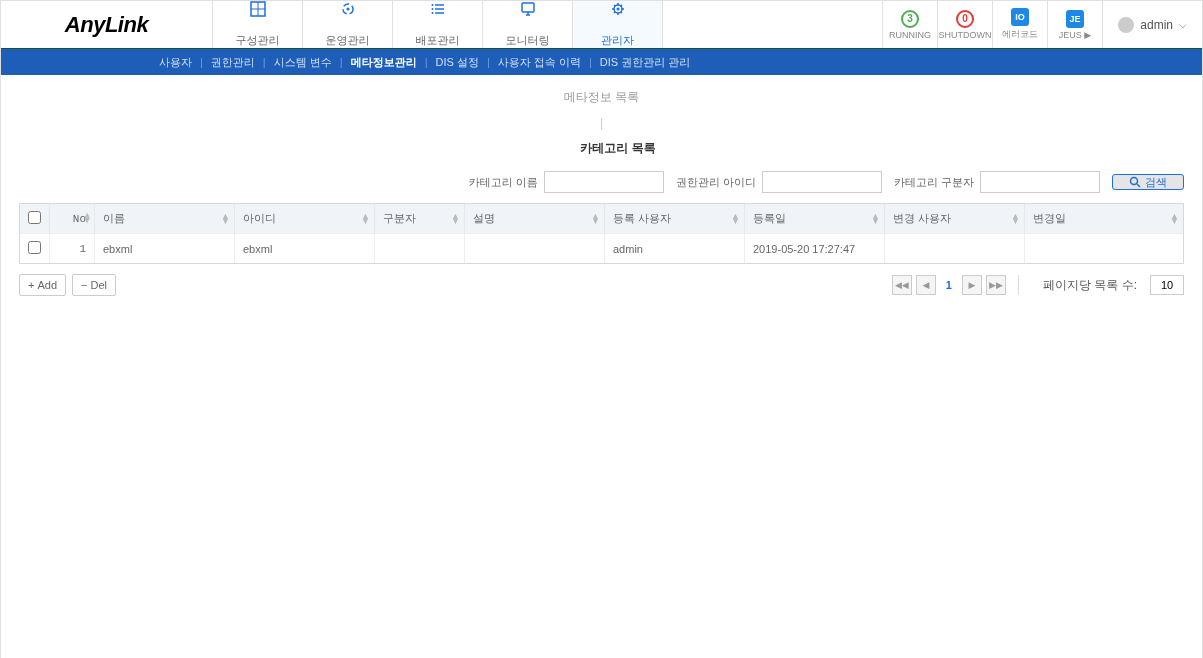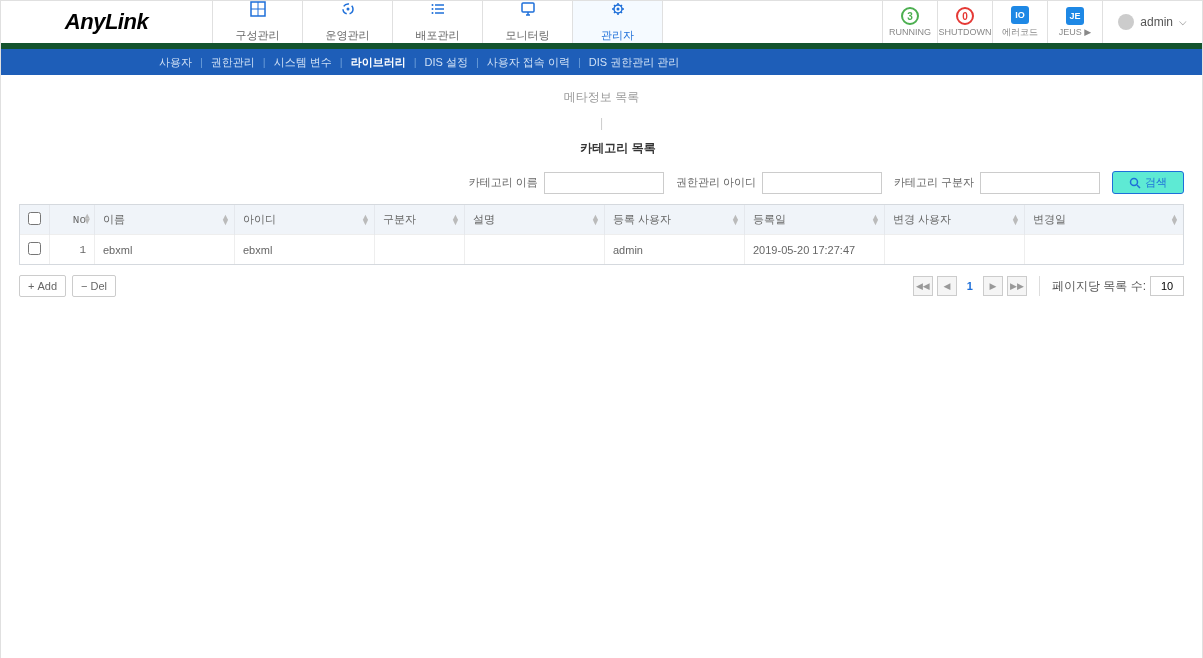--- a/index.html
+++ b/index.html
@@ -1,20 +1,20 @@
 <!DOCTYPE html>
 <html><head>
 <meta charset="utf-8">
 <style>
 * { box-sizing: border-box; margin: 0; padding: 0; }
 body { font-family: Arial, "Malgun Gothic", sans-serif; font-size: 12px; color: #555; background: #fff; }
 .container { width: 1203px; border: 1px solid #e0e0e0; }
 
 
-.top-header { display: flex; height: 48px; border-bottom: 6px solid #14532d; }
+.top-header { display: flex; height: 48px; border-bottom: 1px solid #14532d; }
 .logo { width: 212px; display: flex; align-items: center; justify-content: center; font-size: 22px; font-weight: 900; font-style: italic; color: #000; border-right: 1px solid #e0e0e0; letter-spacing: -0.5px; }
 .main-tabs { display: flex; }
 .main-tab { width: 90px; display: flex; flex-direction: column; align-items: center; justify-content: space-between; border-right: 1px solid #e0e0e0; cursor: pointer; gap: 2px; }
 .main-tab.active { background: #f5faff; }
 .main-tab .icon { font-size: 16px; color: #1e6fd9; }
 .main-tab .label { font-size: 11px; color: #666; }
 .main-tab.active .label { color: #1e6fd9; }
 .spacer { flex: 1; }
 .status-group { display: flex; }
 .status-item { width: 55px; display: flex; flex-direction: column; align-items: center; justify-content: center; border-left: 1px solid #e0e0e0; gap: 2px; }
@@ -37,42 +37,42 @@
 .breadcrumb { padding: 14px 18px; display: flex; align-items: center; gap: 10px; font-size: 12px; flex-direction: column; }
 .breadcrumb .crumb { color: #999; }
 .breadcrumb .crumb.active { color: #333; font-weight: bold; margin-left: 33px; }
 .breadcrumb .sep { color: #ccc; }
 
 
 .search-bar { display: flex; align-items: center; justify-content: flex-end; padding: 0 18px 10px; gap: 12px; font-size: 11px; }
 .search-field { display: flex; align-items: center; gap: 6px; }
 .search-field label { color: #666; }
 .search-field input { width: 120px; height: 22px; border: 1px solid #ccc; padding: 0 4px; font-size: 11px; }
-.search-btn { height: 23px; padding: 0 16px; border: 1px solid #1e6fd9; background: #5eead4; color: #1e6fd9; border-radius: 3px; cursor: pointer; display: flex; align-items: center; gap: 4px; font-size: 11px; }
+.search-btn { height: 16px; padding: 0 16px; border: 1px solid #1e6fd9; background: #e5e5e5; color: #1e6fd9; border-radius: 3px; cursor: pointer; display: flex; align-items: center; gap: 4px; font-size: 11px; }
 
 
 .table-wrap { margin: 0 18px; border: 1px solid #d5d9de; }
 table { width: 100%; border-collapse: collapse; font-size: 11px; }
 thead { background: #f0f4f9; }
 th { text-align: left; padding: 7px 8px; border-right: 1px solid #e5e8ed; color: #666; font-weight: normal; position: relative; }
 th:last-child { border-right: none; }
 .sort { position: absolute; right: 4px; top: 50%; transform: translateY(-50%); color: #bbb; font-size: 9px; display: flex; flex-direction: column; line-height: 5px; }
 td { padding: 7px 8px; border-right: 1px solid #eee; border-top: 1px solid #eee; color: #666; }
 td:last-child { border-right: none; }
 .chk-col { width: 28px; text-align: center; }
 .no-col { width: 45px; text-align: right; font-family: Liberation Mono, monospace; }
 
 
 .table-footer { display: flex; align-items: center; padding: 10px 18px; gap: 6px; }
 .small-btn { height: 22px; padding: 0 8px; border: 1px solid #ccc; background: #fff; color: #666; border-radius: 2px; cursor: pointer; font-size: 11px; display: flex; align-items: center; gap: 3px; }
 .table-footer .spacer { flex: 1; }
 .pager { display: flex; align-items: center; gap: 4px; }
 .pager-btn { width: 20px; height: 20px; border: 1px solid #ccc; background: #f5f5f5; display: flex; align-items: center; justify-content: center; color: #999; cursor: pointer; font-size: 9px; }
 .pager-current { color: #1e6fd9; font-weight: bold; padding: 0 6px; font-size: 11px; }
-.pagesize { display: flex; align-items: center; gap: 4px; border-left: 1px solid #ddd; padding-left: 12px; margin-left: 6px; }
+.pagesize { display: flex; align-items: center; gap: 13px; border-left: 1px solid #ddd; padding-left: 24px; margin-left: 6px; }
 .pagesize input { width: 34px; height: 20px; border: 1px solid #ccc; text-align: center; font-size: 11px; }
 
 .bottom-space { height: 380px; }
 
 
 svg { display: block; }
 </style>
 </head>
 <body>
 
@@ -160,21 +160,21 @@
     </div>
   </div>
 
   <div class="sub-nav">
     <span class="sub-nav-item">사용자</span>
     <span class="sub-nav-sep">|</span>
     <span class="sub-nav-item">권한관리</span>
     <span class="sub-nav-sep">|</span>
     <span class="sub-nav-item">시스템 변수</span>
     <span class="sub-nav-sep">|</span>
-    <span class="sub-nav-item active">라이브러리</span>
+    <span class="sub-nav-item active">메타정보관리</span>
     <span class="sub-nav-sep">|</span>
     <span class="sub-nav-item">DIS 설정</span>
     <span class="sub-nav-sep">|</span>
     <span class="sub-nav-item">사용자 접속 이력</span>
     <span class="sub-nav-sep">|</span>
     <span class="sub-nav-item">DIS 권한관리 관리</span>
   </div>
 
   <div class="breadcrumb">
     <span class="crumb">메타정보 목록</span>

